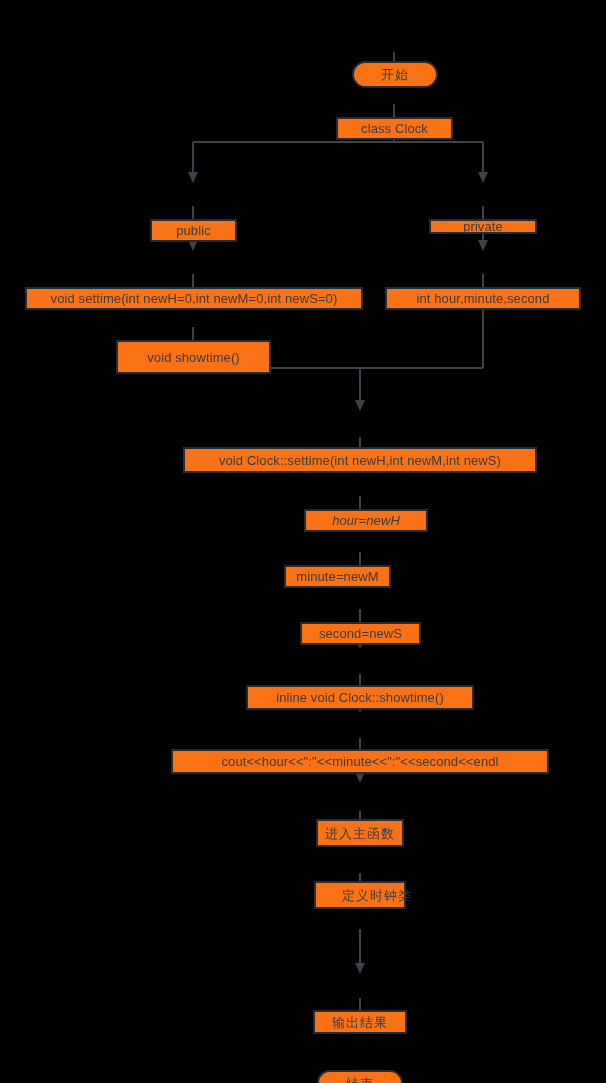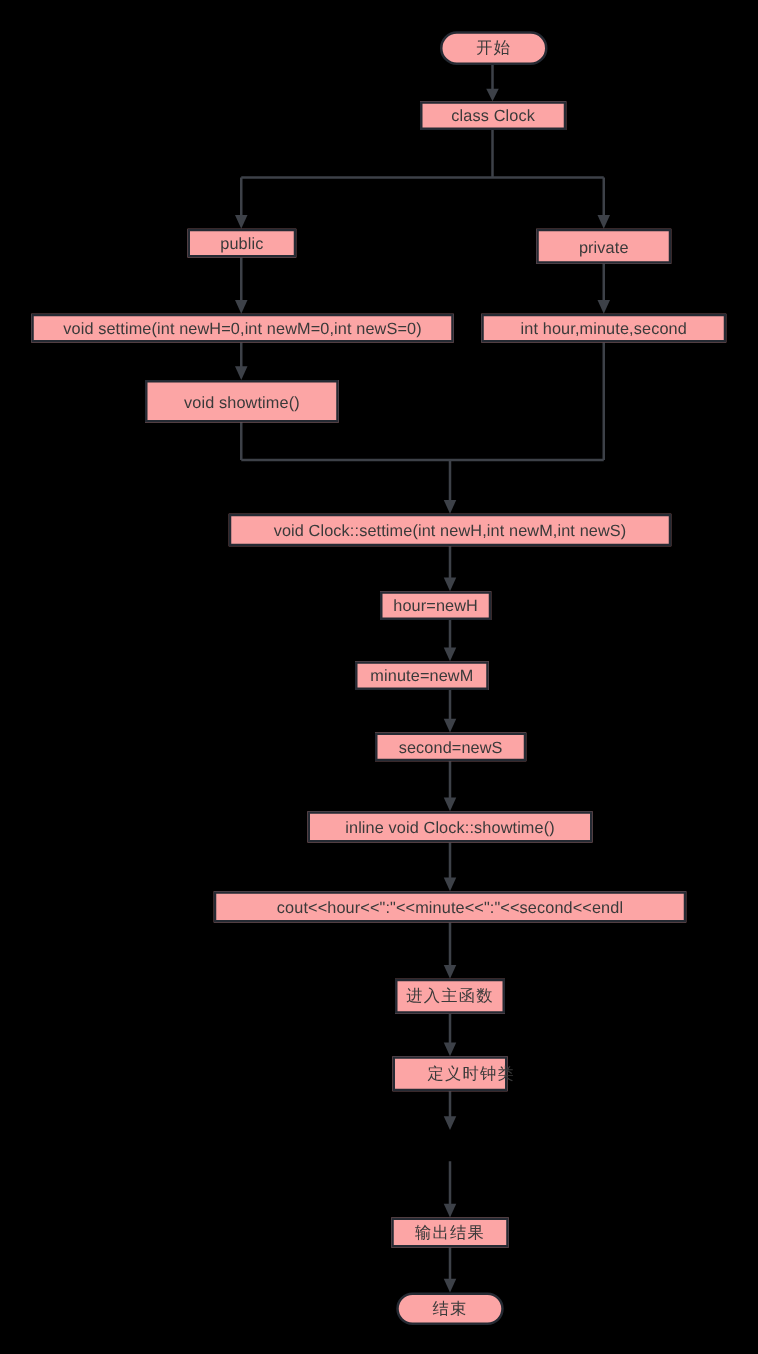--- a/index.html
+++ b/index.html
@@ -11,30 +11,31 @@
     position: relative;
     width: 606px;
     height: 1083px;
     background: #000000;
     overflow: hidden;
     font-family: "Liberation Sans", "DejaVu Sans", sans-serif;
   }
   .node {
     position: absolute;
     box-sizing: border-box;
-    background: #fca5a5;
+    background: #f97316;
     border: 2px solid #252a33;
     color: #3a3a3a;
     font-size: 13px;
     line-height: 1;
     display: flex;
     align-items: center;
     justify-content: center;
     white-space: nowrap;
     letter-spacing: 0.1px;
+    margin-top: 36px;
   }
   .node.terminal {
     border-radius: 14px;
   }
   .node.cn {
     font-family: "DejaVu Sans", "Liberation Sans", sans-serif;
     font-size: 13px;
     letter-spacing: 1px;
   }
   svg.edges {
@@ -122,41 +123,41 @@
   </div>
 
   <div class="node" style="left:336px;top:81px;width:117px;height:23px;">
     <span>class Clock</span>
   </div>
 
   <div class="node" style="left:150px;top:183px;width:87px;height:23px;text-align:right;">
     <span>public</span>
   </div>
 
-  <div class="node" style="left:429px;top:183px;width:108px;height:28px;">
+  <div class="node" style="left:429px;top:183px;width:108px;height:15px;">
     <span>private</span>
   </div>
 
   <div class="node" style="left:25px;top:251px;width:338px;height:23px;">
     <span>void settime(int newH=0,int newM=0,int newS=0)</span>
   </div>
 
   <div class="node" style="left:385px;top:251px;width:196px;height:23px;">
     <span>int hour,minute,second</span>
   </div>
 
   <div class="node" style="left:116px;top:304px;width:155px;height:34px;">
     <span>void showtime()</span>
   </div>
 
   <div class="node" style="left:183px;top:411px;width:354px;height:26px;">
     <span>void Clock::settime(int newH,int newM,int newS)</span>
   </div>
 
-  <div class="node" style="left:304px;top:473px;width:89px;height:23px;">
+  <div class="node" style="left:304px;top:473px;width:124px;height:23px;font-style:italic;">
     <span>hour=newH</span>
   </div>
 
   <div class="node" style="left:284px;top:529px;width:107px;height:23px;">
     <span>minute=newM</span>
   </div>
 
   <div class="node" style="left:300px;top:586px;width:121px;height:23px;">
     <span>second=newS</span>
   </div>

